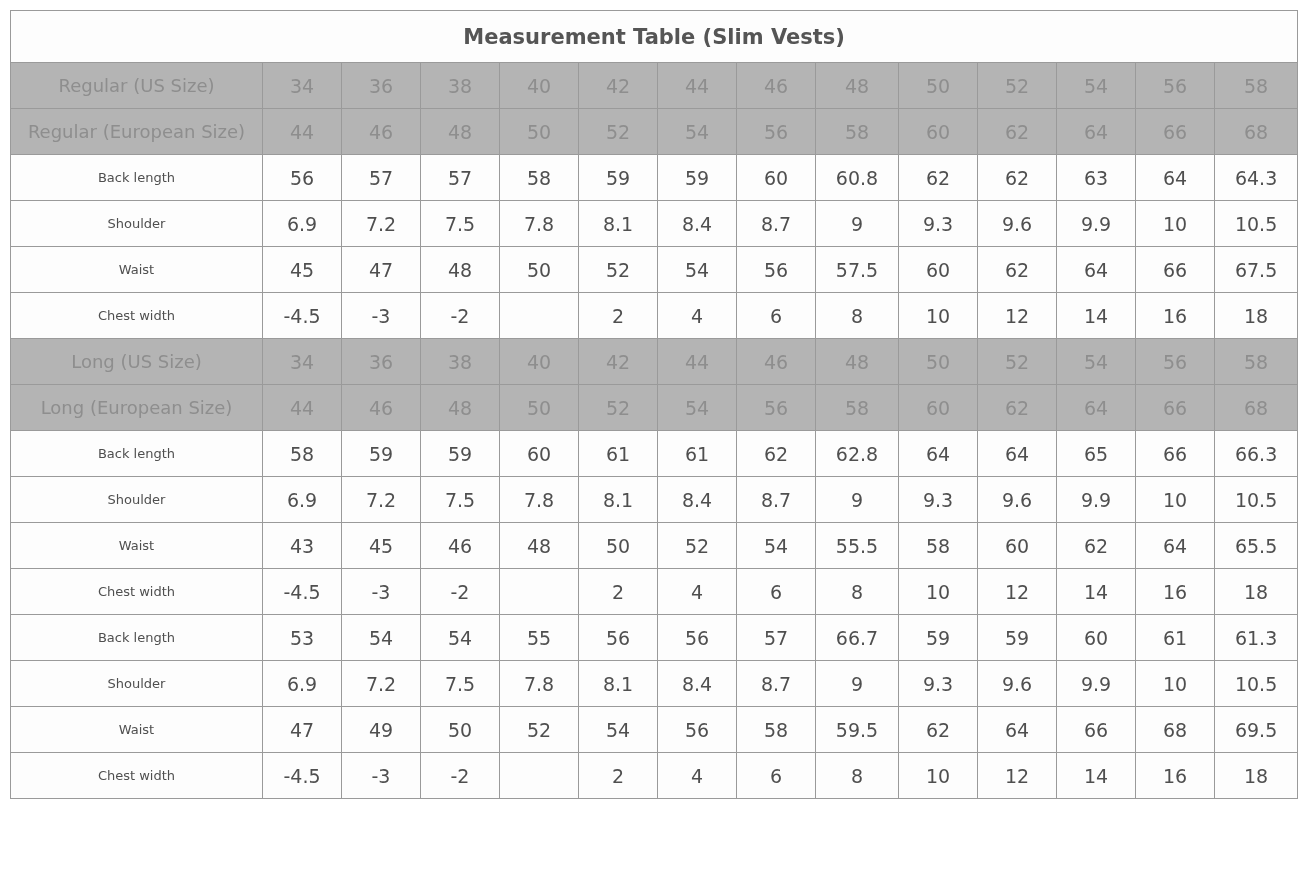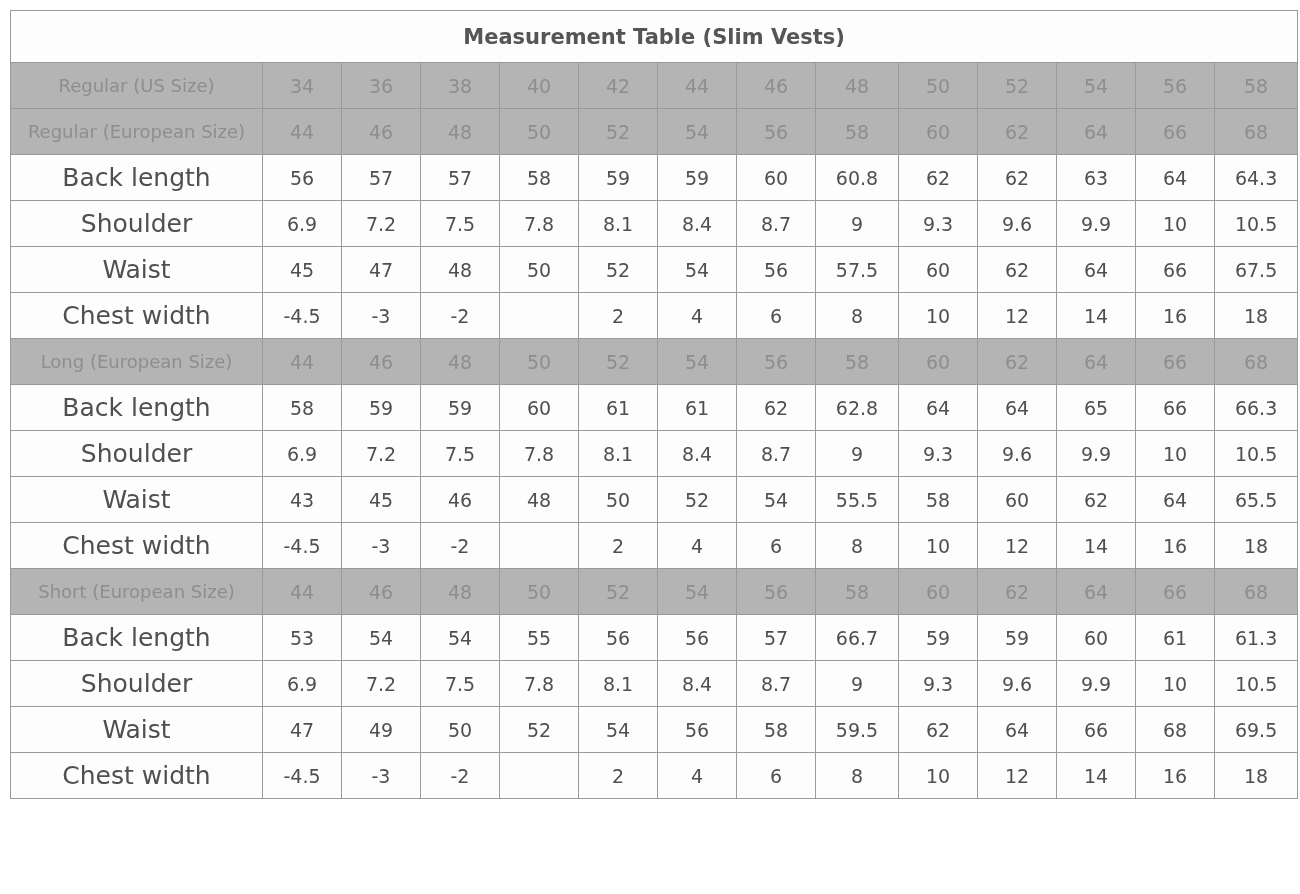--- a/index.html
+++ b/index.html
@@ -51,21 +51,21 @@
     background: #b4b4b4;
     color: #8e8e8e;
     border-color: #9a9a9a;
     font-size: 19px;
   }
   table.measure tr.head-row td.label {
     font-size: 18px;
   }
   table.measure td.label {
     text-align: center;
-    font-size: 25px;
+    font-size: 13px;
   }
   col.labelcol { width: 252px; }
   col.datacol { width: 79px; }
   col.datacol-w { width: 83px; }
 </style>
 </head>
 <body>
 
 <div id="page">
   <table class="measure">
@@ -179,20 +179,36 @@
           <td>4</td>
           <td>6</td>
           <td>8</td>
           <td>10</td>
           <td>12</td>
           <td>14</td>
           <td>16</td>
           <td>18</td>
         </tr>
         <tr class="head-row">
+          <td class="label">Long (US Size)</td>
+          <td>34</td>
+          <td>36</td>
+          <td>38</td>
+          <td>40</td>
+          <td>42</td>
+          <td>44</td>
+          <td>46</td>
+          <td>48</td>
+          <td>50</td>
+          <td>52</td>
+          <td>54</td>
+          <td>56</td>
+          <td>58</td>
+        </tr>
+        <tr class="head-row">
           <td class="label">Long (European Size)</td>
           <td>44</td>
           <td>46</td>
           <td>48</td>
           <td>50</td>
           <td>52</td>
           <td>54</td>
           <td>56</td>
           <td>58</td>
           <td>60</td>
@@ -258,36 +274,20 @@
           <td>2</td>
           <td>4</td>
           <td>6</td>
           <td>8</td>
           <td>10</td>
           <td>12</td>
           <td>14</td>
           <td>16</td>
           <td>18</td>
         </tr>
-        <tr class="head-row">
-          <td class="label">Short (European Size)</td>
-          <td>44</td>
-          <td>46</td>
-          <td>48</td>
-          <td>50</td>
-          <td>52</td>
-          <td>54</td>
-          <td>56</td>
-          <td>58</td>
-          <td>60</td>
-          <td>62</td>
-          <td>64</td>
-          <td>66</td>
-          <td>68</td>
-        </tr>
         <tr class="data-row">
           <td class="label">Back length</td>
           <td>53</td>
           <td>54</td>
           <td>54</td>
           <td>55</td>
           <td>56</td>
           <td>56</td>
           <td>57</td>
           <td>66.7</td>

